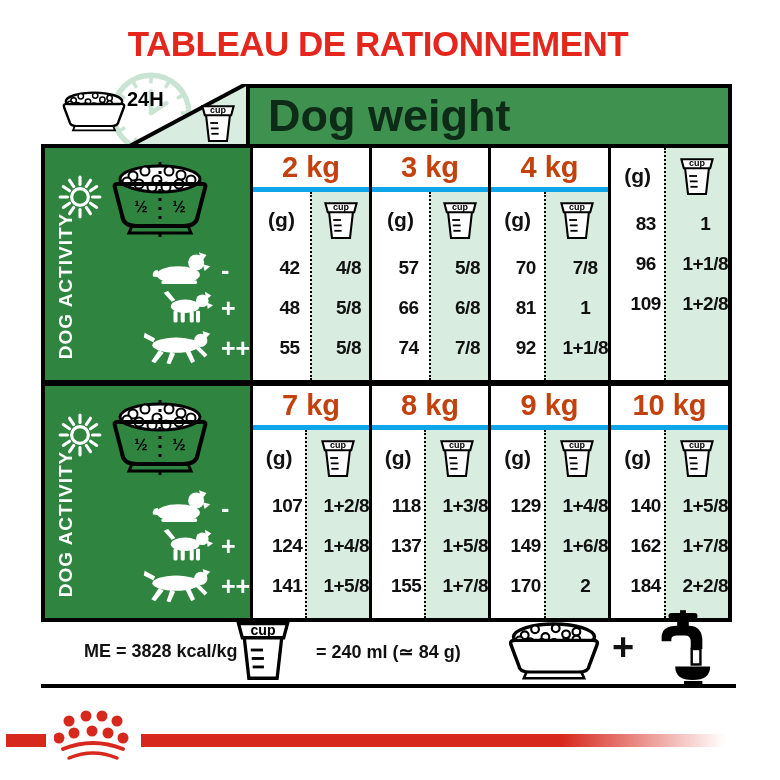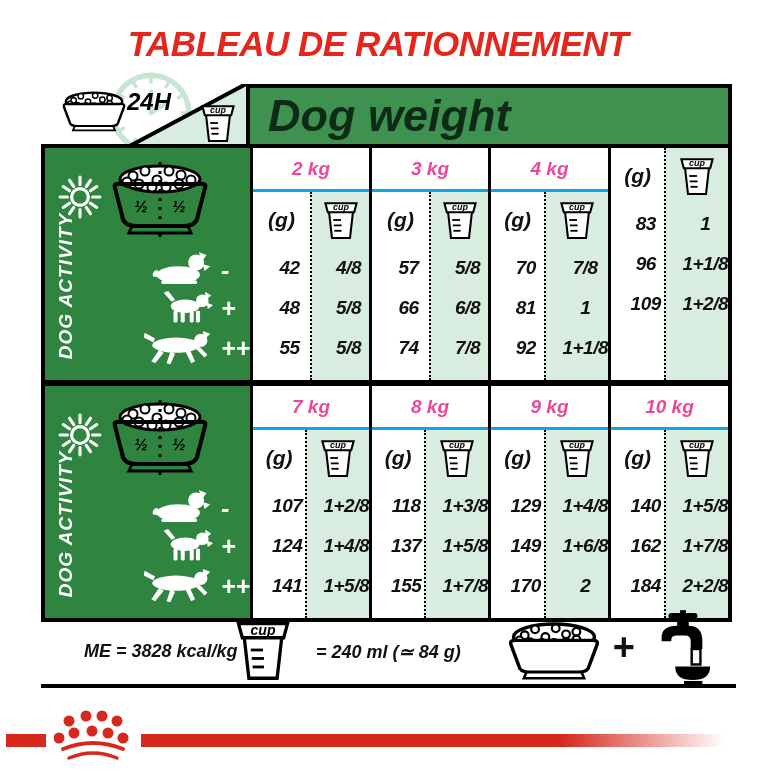--- a/index.html
+++ b/index.html
@@ -1,27 +1,27 @@
 <!DOCTYPE html>
 <html><head>
 <meta charset="utf-8">
 <style>
   html,body{margin:0;padding:0;background:#fff;}
   .page{position:relative;width:756px;height:780px;background:#fff;overflow:hidden;
-        font-family:"Liberation Sans",sans-serif;color:#111;font-style:italic;}
+        font-family:"Liberation Sans",sans-serif;color:#111;}
   svg text{font-family:"Liberation Sans",sans-serif;font-weight:700;}
 
   
   .title{position:absolute;top:24px;left:0;width:100%;text-align:center;
          color:#e5261d;font-weight:700;font-size:35px;letter-spacing:-.5px;}
 
   
   .clock{position:absolute;left:106px;top:68px;width:90px;height:90px;}
   .hbowl{position:absolute;left:58px;top:88px;width:72px;height:44px;}
-  .h24{position:absolute;left:127px;top:88px;font-size:24px;font-weight:700;color:#000;}
+  .h24{position:absolute;left:127px;top:88px;font-size:20px;font-weight:700;color:#000;}
   .diag{position:absolute;left:118px;top:84px;width:128px;height:64px;}
 
   
   .dogweight{position:absolute;left:246px;top:84px;width:486px;height:64px;box-sizing:border-box;
              background:#3f9150;border:4px solid #000;display:flex;align-items:center;
              padding-left:18px;font-size:45px;font-weight:700;color:#0d2b17;}
 
   
   .tablebox{position:absolute;left:41px;top:144px;width:691px;height:478px;box-sizing:border-box;
             border:4px solid #000;background:#fff;}
@@ -36,23 +36,23 @@
   .vlabel{position:absolute;left:10px;top:222px;width:168px;transform:rotate(-90deg);
           transform-origin:0 0;text-align:center;color:#fff;font-weight:700;
           font-size:19px;letter-spacing:1px;white-space:nowrap;}
   .dogrow{position:absolute;left:60px;width:150px;height:40px;display:flex;
           align-items:center;justify-content:flex-end;gap:7px;}
   .dr1{top:102px;} .dr2{top:140px;} .dr3{top:180px;}
   .lvl{color:#fff;font-size:25px;font-weight:700;width:34px;line-height:40px;}
 
   .wcol{position:absolute;top:0;height:232px;box-sizing:border-box;border-left:3px solid #000;
         display:flex;flex-direction:column;}
-  .whead{height:44px;box-sizing:border-box;border-bottom:3px solid #0ea5e9;background:#fff;
+  .whead{height:44px;box-sizing:border-box;border-bottom:5px solid #0ea5e9;background:#fff;
          display:flex;align-items:center;justify-content:center;
-         font-weight:700;font-size:19px;color:#ec4899;}
+         font-weight:700;font-size:29px;color:#c2410c;}
   .wbody{flex:1;display:flex;}
   .gcol{width:57px;background:#fff;display:flex;flex-direction:column;align-items:center;}
   .ccol{flex:1;background:#d8ecdf;border-left:2px dotted #000;display:flex;
         flex-direction:column;align-items:center;}
   .subhead{height:56px;display:flex;align-items:center;justify-content:center;
            font-weight:700;font-size:21px;}
   .cupicon{width:36px;height:46px;}
   .val{height:40px;display:flex;align-items:center;justify-content:center;
        font-weight:700;font-size:19px;letter-spacing:-.5px;margin-left:16px;}
 

